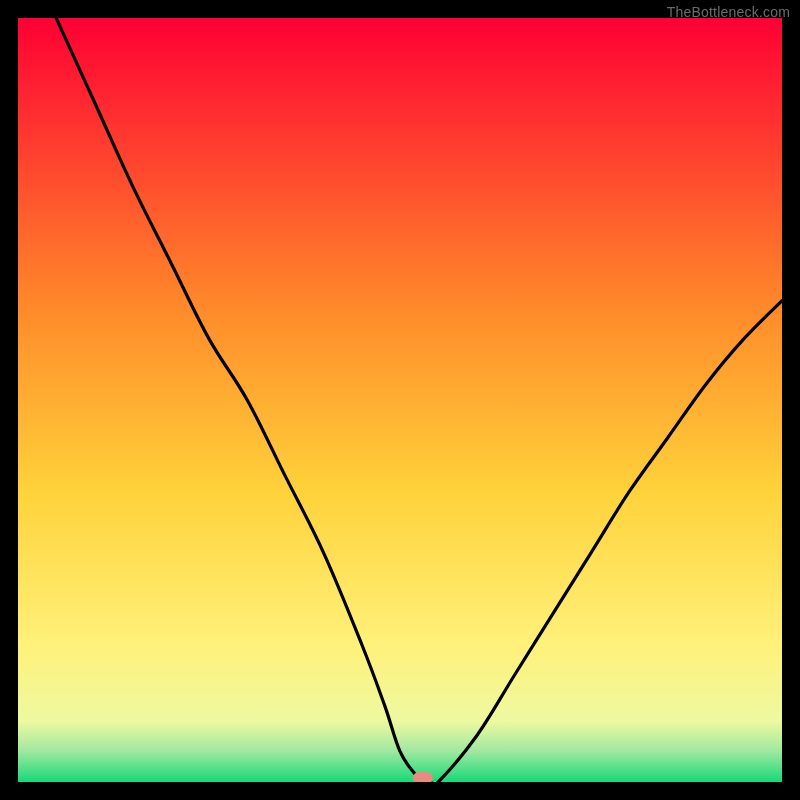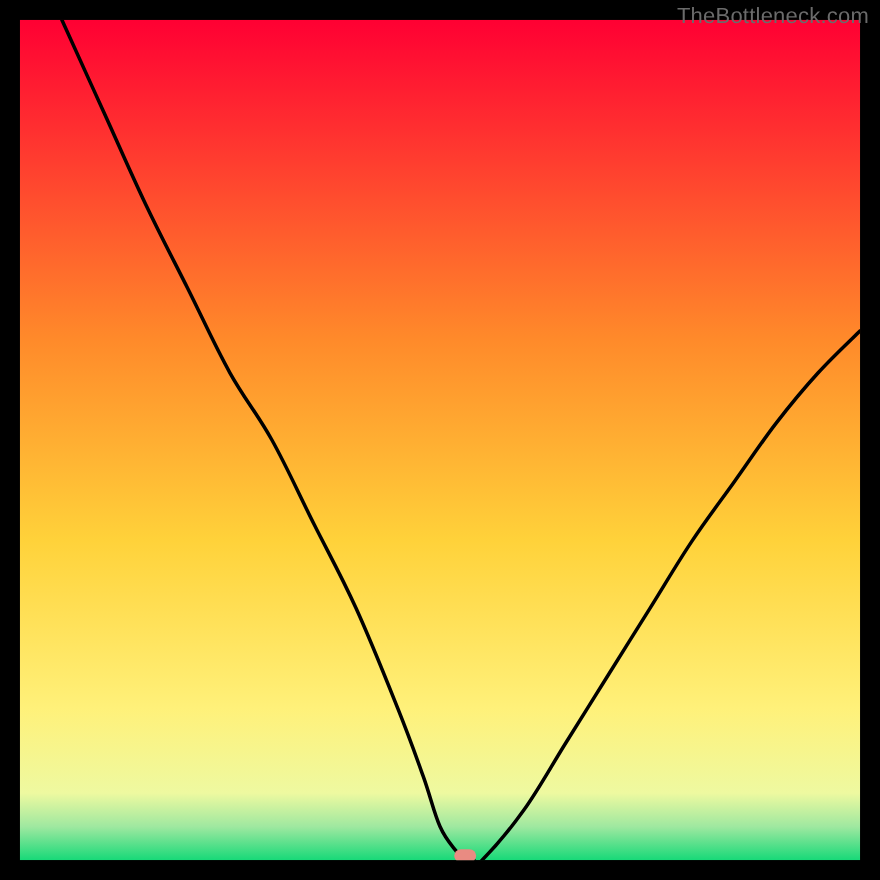--- a/index.html
+++ b/index.html
@@ -15,21 +15,21 @@
     position: relative;
     width: 800px;
     height: 800px;
     background: #000;
   }
   .watermark {
     position: absolute;
     top: 4px;
     right: 10px;
     color: #6b6b6b;
-    font-size: 20px;
+    font-size: 14px;
     font-weight: 500;
     letter-spacing: 0.2px;
     z-index: 3;
   }
   svg.plot {
     position: absolute;
     left: 18px;
     top: 18px;
     width: 764px;
     height: 764px;

